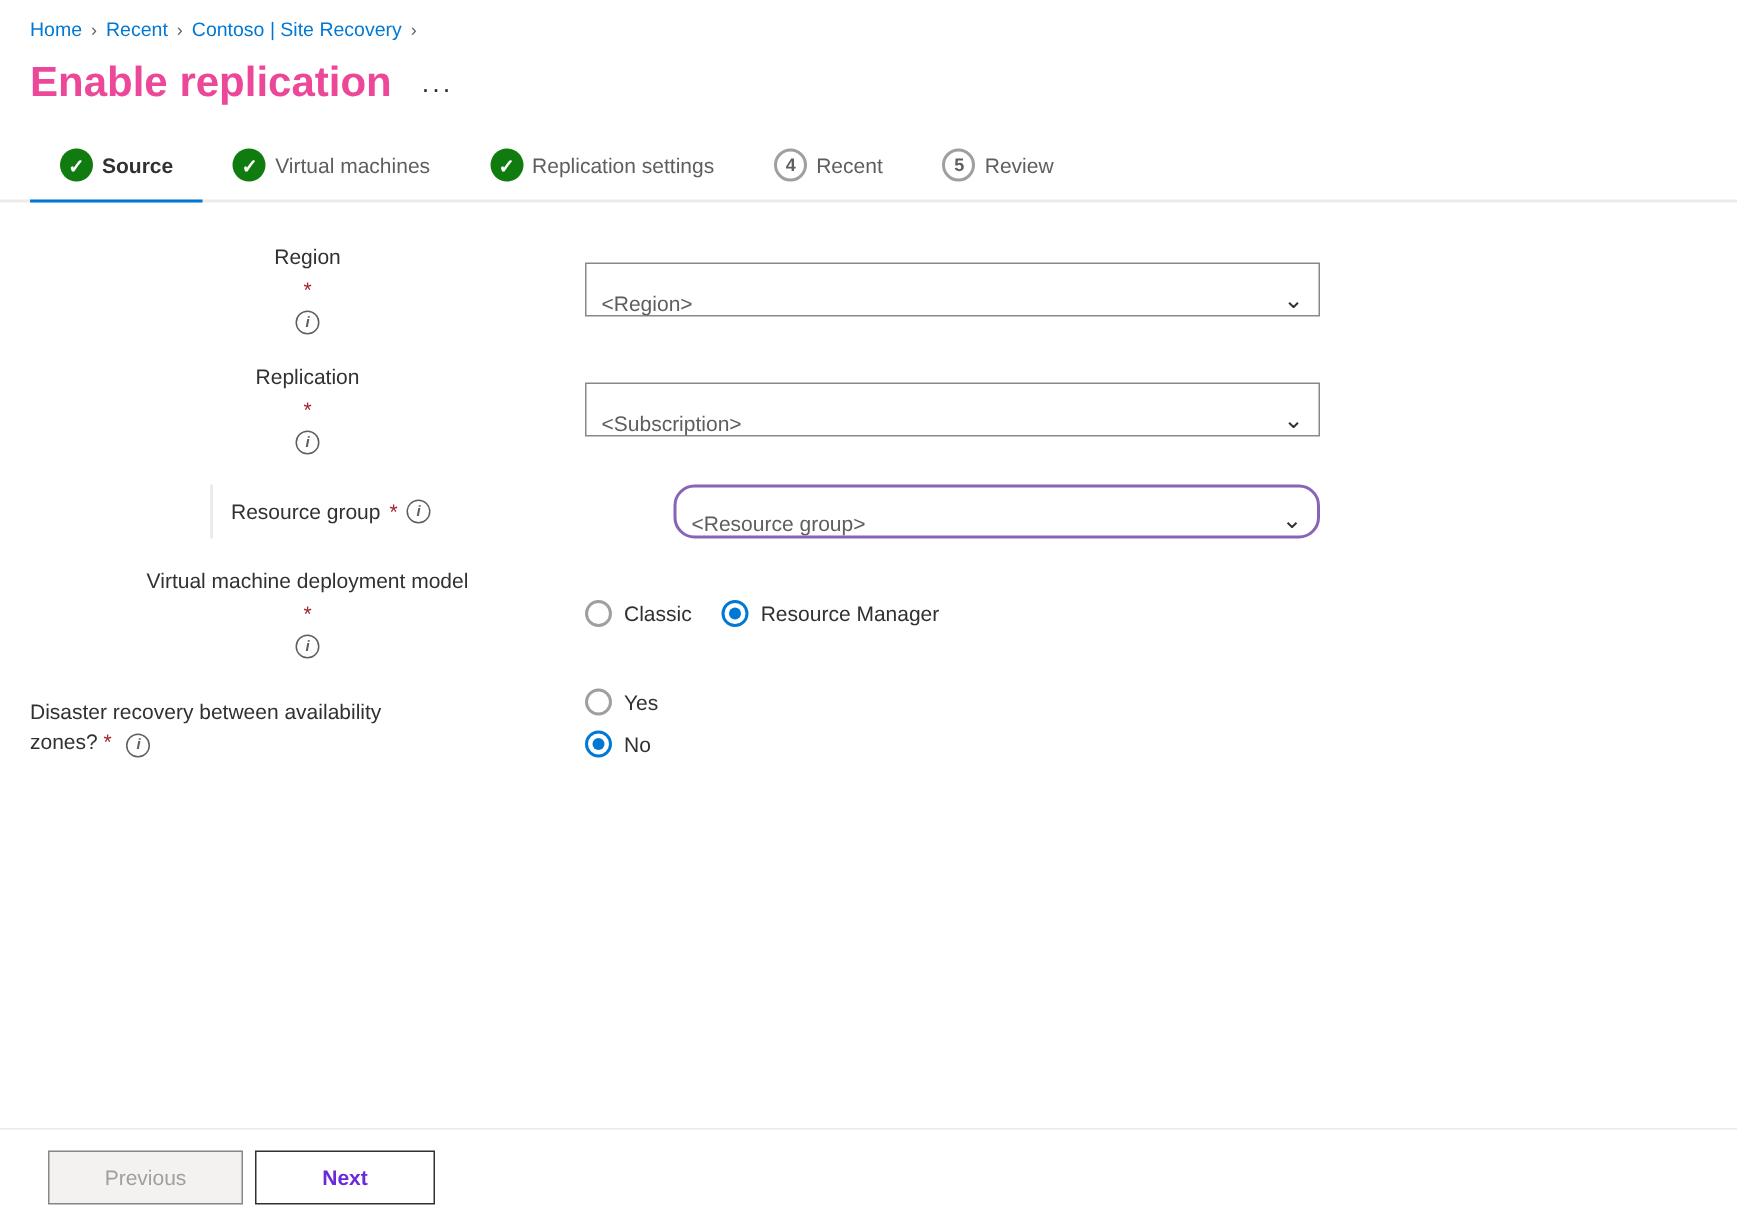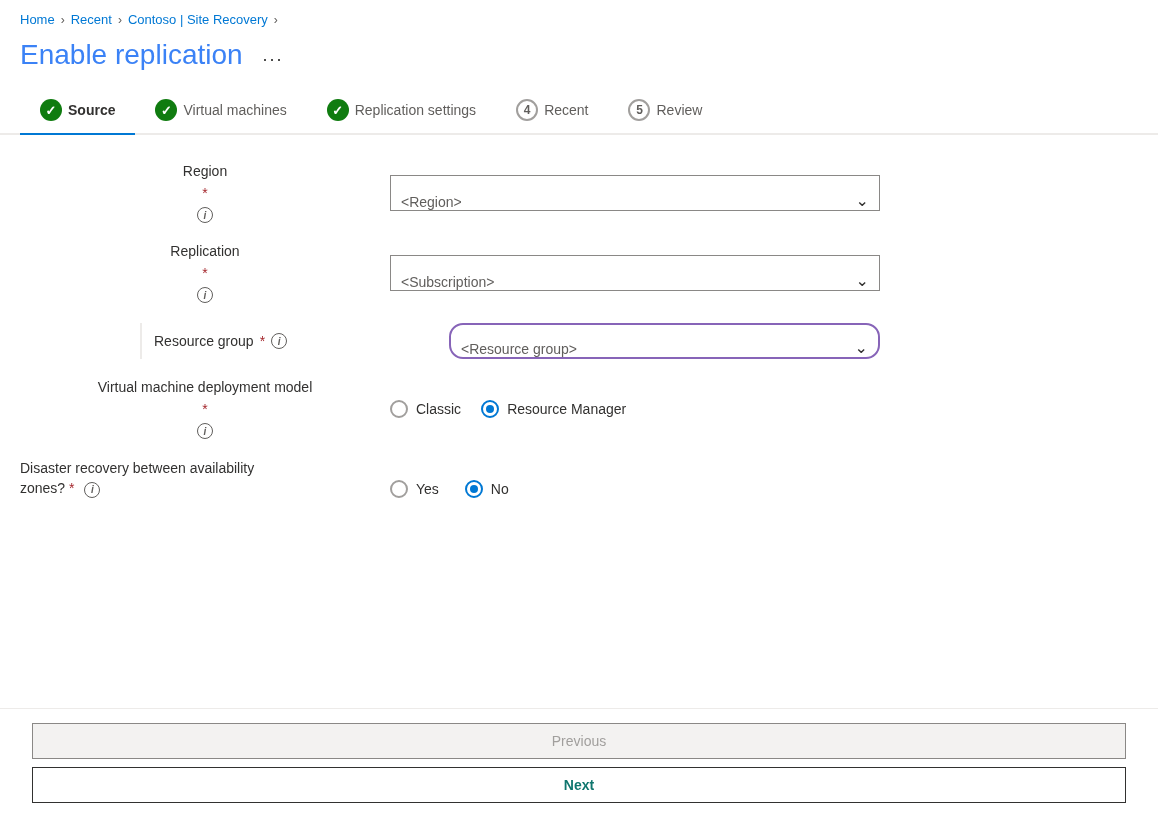--- a/index.html
+++ b/index.html
@@ -9,21 +9,21 @@
       display: flex; align-items: center; padding: 12px 20px 4px 20px;
       font-size: 13px; color: #0078d4;
     }
     .breadcrumb a { color: #0078d4; text-decoration: none; cursor: pointer; }
     .breadcrumb-sep { color: #605e5c; margin: 0 6px; font-size: 12px; }
 
     .page-header {
       display: flex; align-items: center; padding: 8px 20px 20px 20px;
       gap: 12px;
     }
-    .page-title { font-size: 28px; font-weight: 400; color: #3b82f6; }
+    .page-title { font-size: 28px; font-weight: 700; color: #ec4899; }
     .ellipsis-btn {
       font-size: 18px; color: #323130; cursor: pointer; padding: 4px 8px;
       background: none; border: none; letter-spacing: 2px;
     }
 
     .wizard-steps {
       display: flex; align-items: flex-end; padding: 0 20px 0 20px;
       border-bottom: 2px solid #edebe9;
       gap: 0;
     }
@@ -109,35 +109,35 @@
     }
     .radio-circle.selected::after {
       content: ''; width: 8px; height: 8px; border-radius: 50%; background: #0078d4;
     }
 
     .dr-label {
       min-width: 370px; display: flex; align-items: flex-start; gap: 6px;
       font-size: 14px; color: #323130; line-height: 1.4;
     }
     .dr-label-text { flex: 1; }
-    .dr-form-col { display: flex; flex-direction: row; gap: 26px; }
+    .dr-form-col { display: flex; flex-direction: column; gap: 10px; }
 
     .footer {
       position: fixed; bottom: 0; left: 0; right: 0;
       border-top: 1px solid #edebe9; background: #fff;
-      padding: 14px 32px; display: flex; gap: 8px; flex-direction: column;
+      padding: 14px 32px; display: flex; gap: 8px;
     }
     .btn-prev {
       min-width: 130px; height: 36px; border: 1px solid #8a8886; background: #f3f2f1;
       color: #323130; font-size: 14px; cursor: pointer; padding: 0 20px;
     }
     .btn-prev:disabled { color: #a19f9d; cursor: default; }
     .btn-next {
       min-width: 120px; height: 36px; border: 1px solid #323130; background: #fff;
-      color: #0f766e; font-size: 14px; cursor: pointer; padding: 0 20px; font-weight: 600;
+      color: #6d28d9; font-size: 14px; cursor: pointer; padding: 0 20px; font-weight: 600;
     }
 
     .dr-row { display: flex; align-items: flex-end; margin-bottom: 20px; }
   </style>
 </head>
 <body>
 
 <nav class="breadcrumb">
   <a>Home</a>
   <span class="breadcrumb-sep">›</span>

